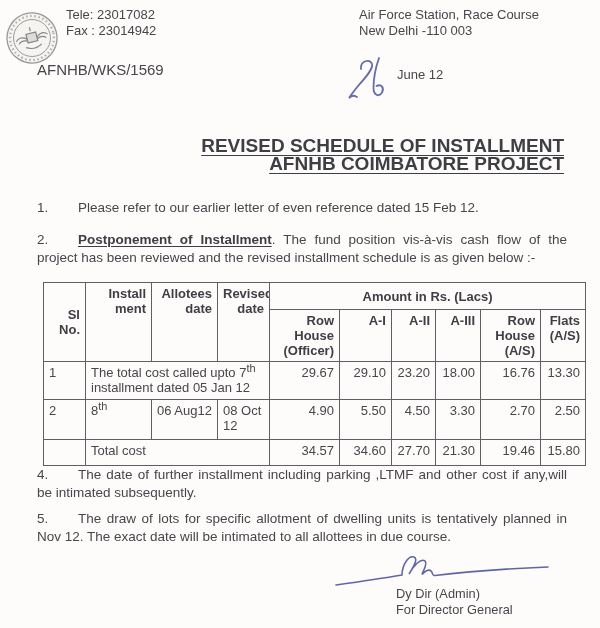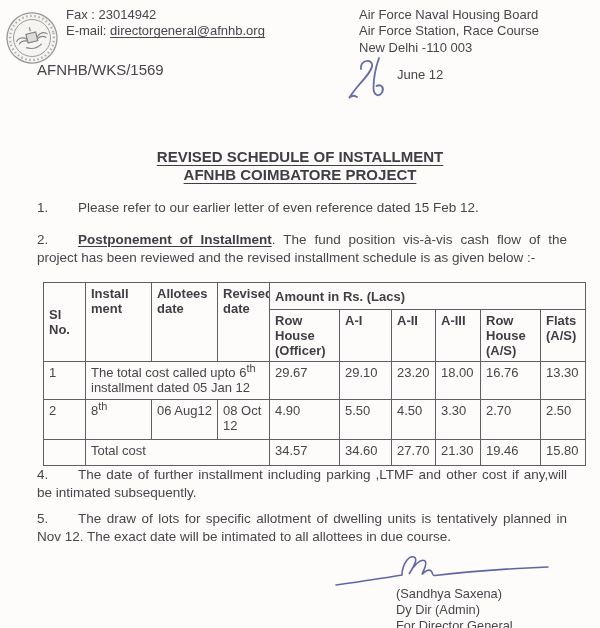--- a/index.html
+++ b/index.html
@@ -16,37 +16,37 @@
   
   .seal { position: absolute; left: 4px; top: 10px; }
   .contact-block { position: absolute; left: 66px; top: 7px; font-size: 13px; line-height: 16.3px; }
   .org-block { position: absolute; left: 359px; top: 7px; font-size: 13px; line-height: 16.3px; }
   .email-link { color: #46464c; text-decoration: underline; text-underline-offset: 2px; }
   .ref-number { position: absolute; left: 37px; top: 61px; font-size: 15px; }
   .date-hand { position: absolute; left: 346px; top: 54px; }
   .date-typed { position: absolute; left: 397px; top: 67px; font-size: 13px; }
   
   .recipient { position: absolute; left: 37px; top: 114px; font-size: 13.5px; }
-  .title-block { position: absolute; left: 36px; top: 148px; width: 528px; text-align: center; font-size: 15px; font-weight: bold; line-height: 18px; color: #3e3e45; }
+  .title-block { position: absolute; left: 36px; top: 137px; width: 528px; text-align: right; font-size: 19px; font-weight: bold; line-height: 18px; color: #3e3e45; }
   .title-block .tl { text-decoration: underline; text-underline-offset: 2.5px; }
   .para { position: absolute; left: 37px; width: 530px; font-size: 13.5px; line-height: 18px; text-align: justify; }
   .para .num { display: inline-block; width: 41px; text-align: left; }
   .p1 { top: 199px; }
   .p2 { top: 231px; }
   .p4 { top: 466px; }
   .p5 { top: 510px; }
   .bold-underline { font-weight: bold; text-decoration: underline; text-underline-offset: 2px; color: #3e3e45; }
   
   .tbl-wrap { position: absolute; left: 43px; top: 282px; }
   table { border-collapse: collapse; table-layout: fixed; width: 542px; font-size: 13px; line-height: 15px; color: #46464c; }
   td, th { border: 1px solid #5e5e66; padding: 3px 5px; vertical-align: top; text-align: left; font-weight: normal; overflow: hidden; }
-  th { font-weight: bold; color: #3e3e45; }
+  th { font-weight: bold; color: #3e3e45; text-align: right; }
   .th-mid { vertical-align: middle; }
-  .c { text-align: left; margin-top: 28px; }
-  .amt { text-align: left; }
+  .c { text-align: right; margin-top: 28px; }
+  .amt { text-align: center; }
   tr.hdr1 { height: 27px; }
   tr.hdr2 { height: 48px; }
   tr.r1 { height: 38px; }
   tr.r2 { height: 40px; }
   tr.rt { height: 26px; }
   sup { font-size: 11px; vertical-align: super; line-height: 0; }
   
   .sig-flourish { position: absolute; left: 332px; top: 552px; }
   .sig-block { position: absolute; left: 396px; top: 586px; font-size: 12.8px; line-height: 16.2px; }
 </style>
@@ -64,26 +64,25 @@
         <rect x="23" y="23" width="10" height="9" fill="#dddcd8"></rect>
         <path d="M23 28 C18 24, 14 25, 12 28 M23 30 C19 28, 16 29, 14 31"></path>
         <path d="M33 28 C38 24, 42 25, 44 28 M33 30 C37 28, 40 29, 42 31"></path>
         <path d="M20 36 C25 39, 31 39, 36 36"></path>
         <path d="M28 17 L28 21"></path>
       </g>
     </g>
   </svg>
 
   <div class="contact-block">
+    <div>Tele: 23017082</div>
     <div>Fax : 23014942</div>
-    <div><span>E-mail: </span><a href="#" class="email-link">directorgeneral@afnhb.org</a></div>
   </div>
 
   <div class="org-block">
-    <div>Air Force Naval Housing Board</div>
     <div>Air Force Station, Race Course</div>
     <div>New Delhi -110 003</div>
   </div>
 
   <div class="ref-number">AFNHB/WKS/1569</div>
 
   <svg class="date-hand" width="48" height="48" viewBox="0 0 48 48">
     <g fill="none" stroke="#666da5" stroke-width="1.8" stroke-linecap="round">
       <path d="M15 15 C14 7, 24 4, 26 10 C 27.5 15, 19 24, 12 32 C 8 37, 5 41, 3 44 C 6 41, 9 41.5, 11 43"></path>
       <path d="M33 4 C 29.5 14, 27.5 25, 27.5 34 C 27.5 41, 33 43.5, 36 38.5 C 38.5 34, 35.5 29.5, 30.5 32"></path>
@@ -126,21 +125,21 @@
       <tr class="hdr2">
         <th>Row House (Officer)</th>
         <th>A-I</th>
         <th>A-II</th>
         <th>A-III</th>
         <th>Row House (A/S)</th>
         <th>Flats (A/S)</th>
       </tr>
       <tr class="r1">
         <td>1</td>
-        <td colspan="3"><span>The total cost called upto 6</span><sup>th</sup><span> installment dated 05 Jan 12</span></td>
+        <td colspan="3"><span>The total cost called upto 7</span><sup>th</sup><span> installment dated 05 Jan 12</span></td>
         <td class="c">29.67</td>
         <td class="c">29.10</td>
         <td class="c">23.20</td>
         <td class="c">18.00</td>
         <td class="c">16.76</td>
         <td class="c">13.30</td>
       </tr>
       <tr class="r2">
         <td>2</td>
         <td><span>8</span><sup>th</sup></td>
@@ -169,18 +168,17 @@
 
   <div class="para p4"><span class="num">4.</span><span>The date of further installment including parking ,LTMF and other cost if any,will be intimated subsequently.</span></div>
 
   <div class="para p5"><span class="num">5.</span><span>The draw of lots for specific allotment of dwelling units is tentatively planned in Nov 12.  The exact date will be intimated to all allottees in due course.</span></div>
 
   <svg class="sig-flourish" width="222" height="40" viewBox="0 0 222 40">
     <path fill="none" stroke="#5f66a6" stroke-width="1.6" stroke-linecap="round" d="M4 33 C 32 29, 58 25, 70 23 C 70 14, 76 3, 82 5 C 87 7, 80 17, 77 22 C 82 13, 89 6, 93 9 C 96 11.5, 91 19, 90 22.5 C 93 19, 97.5 16.5, 99.5 19.5 C 101 21.5, 100 24, 103 23.5 C 135 19.5, 180 16.5, 216 15"></path>
   </svg>
 
   <div class="sig-block">
-    <div>(Sandhya Saxena)</div>
     <div>Dy Dir (Admin)</div>
     <div>For Director General</div>
   </div>
 
 </div>
 
 </body></html>

